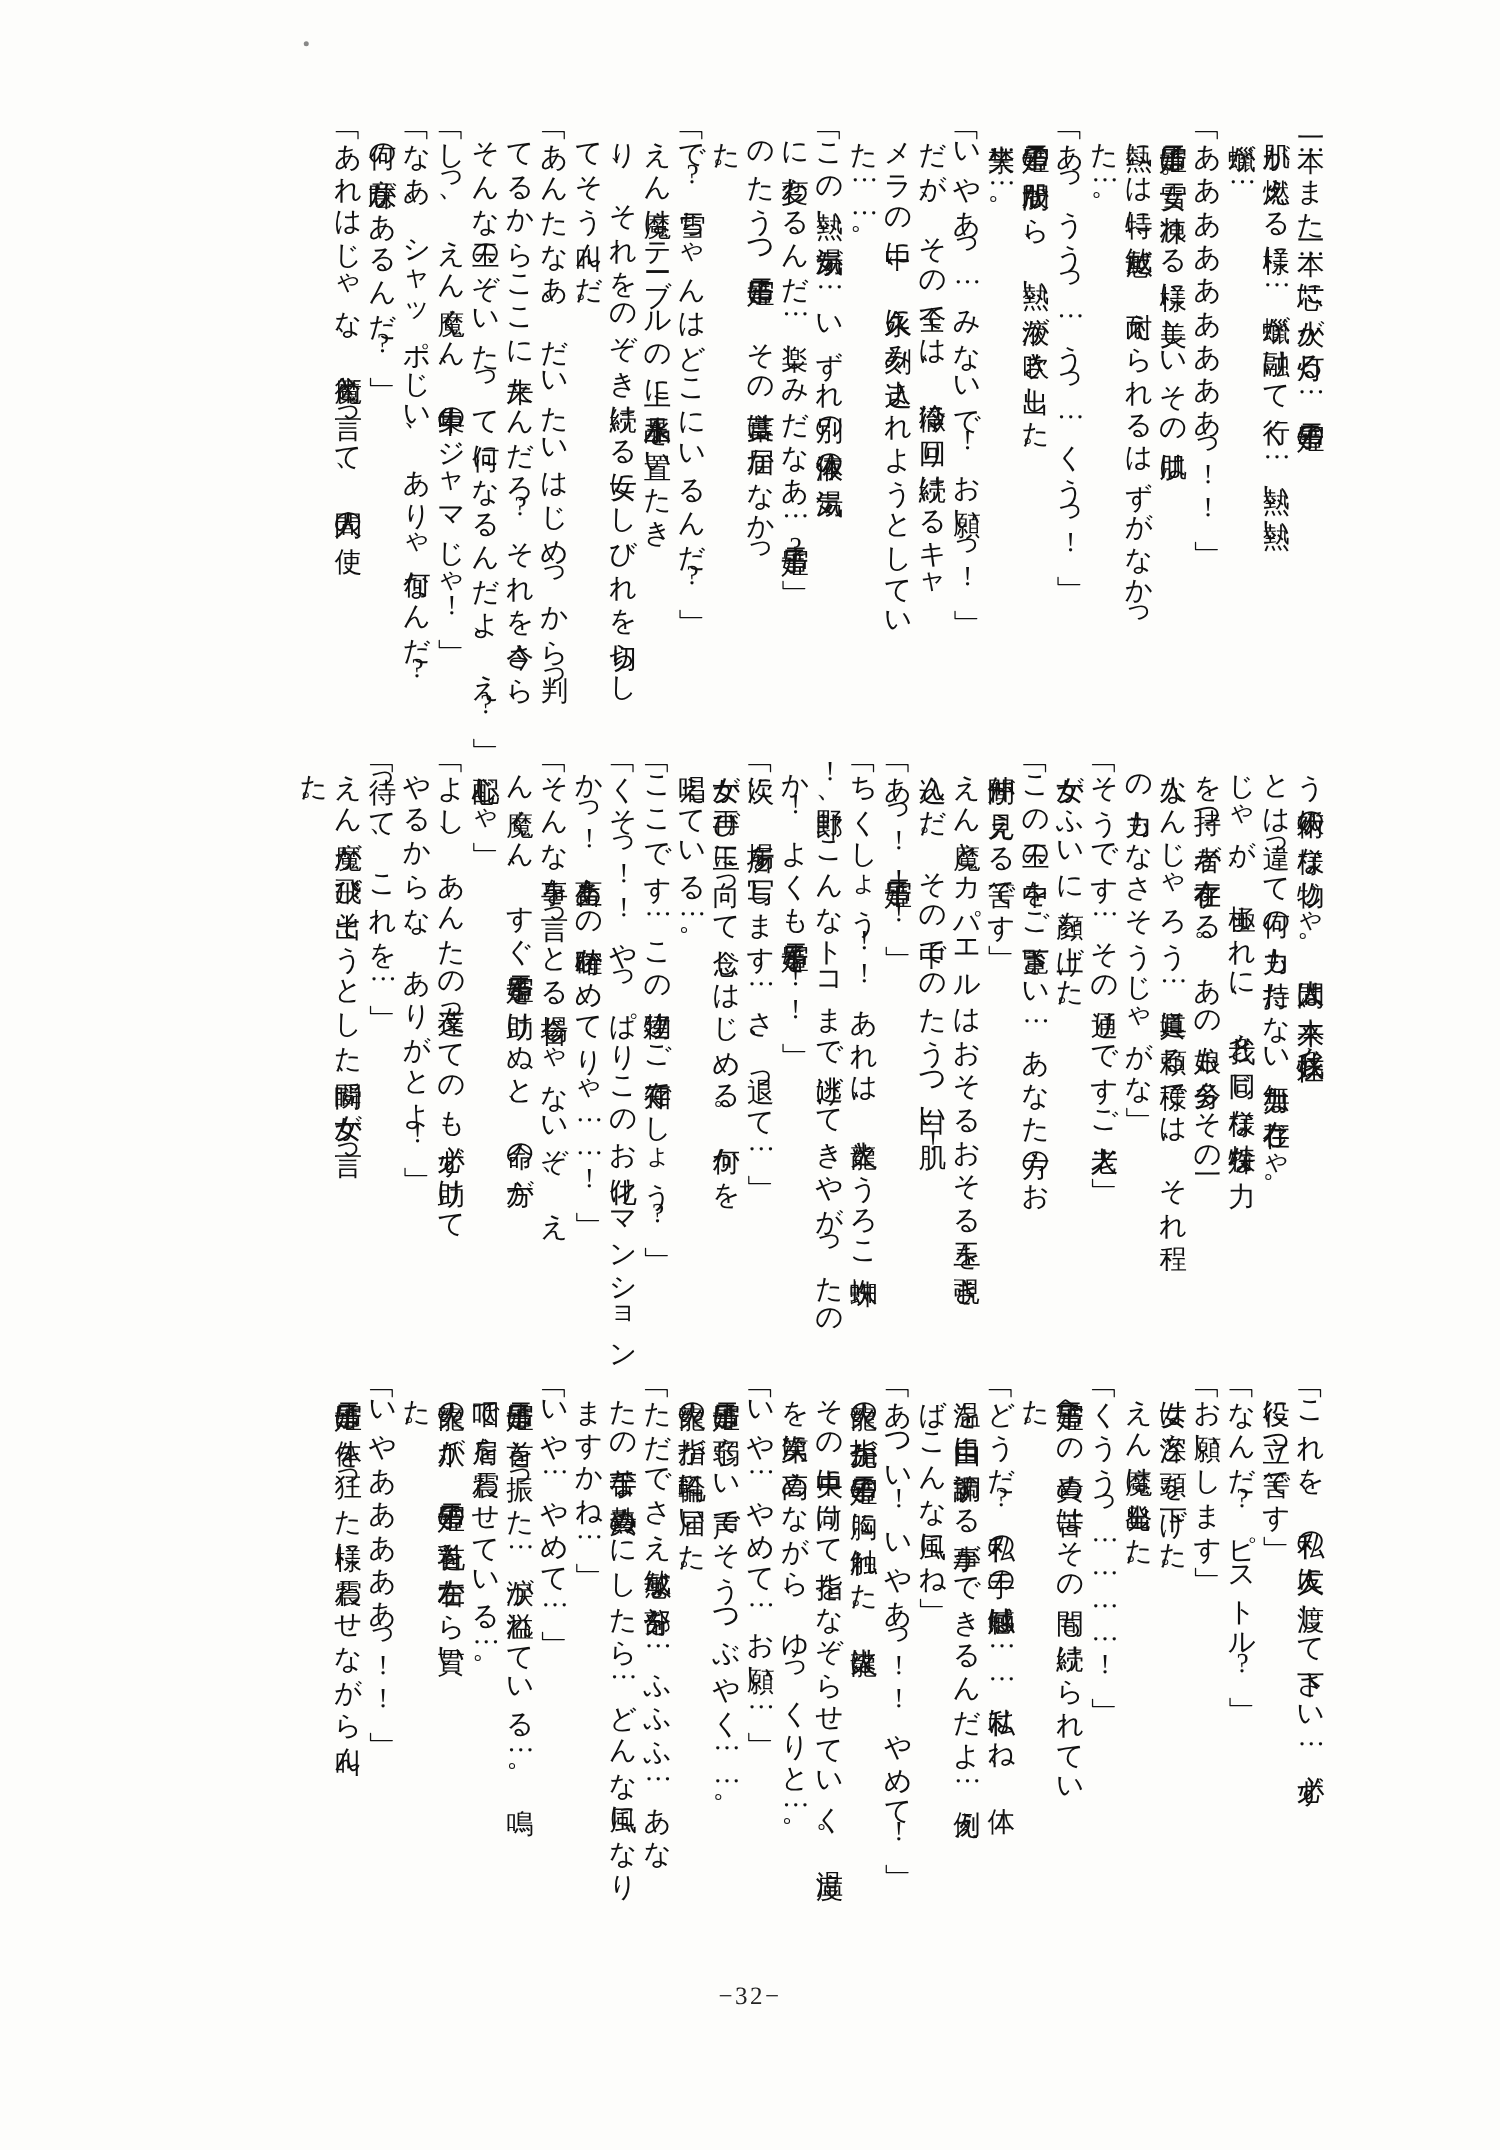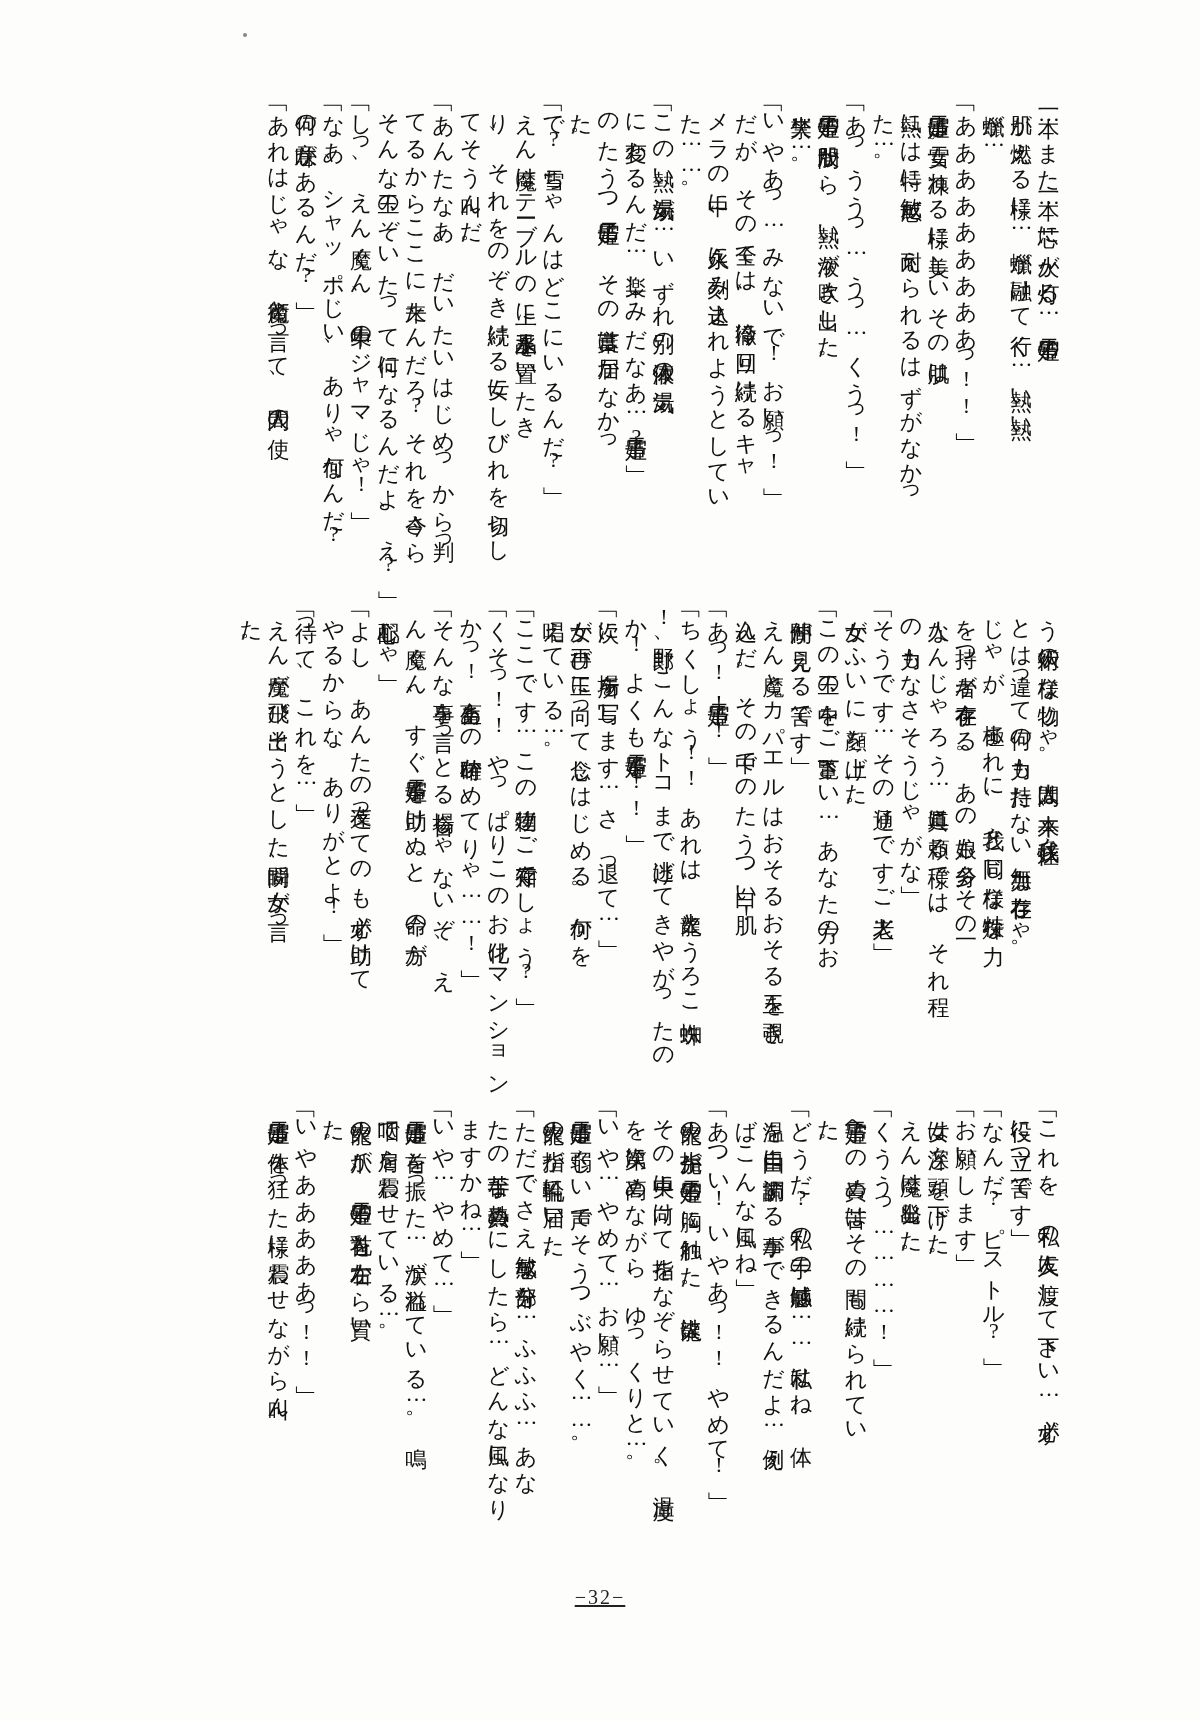--- a/index.html
+++ b/index.html
@@ -33,21 +33,20 @@
     white-space:nowrap;
     font-weight:500;
   }
   .page-number{
     position:absolute;
     top:1586px;left:0;right:0;
     text-align:center;
     font-size:20px;
     letter-spacing:2px;
     color:#222;
-    text-decoration:underline;
   }
   .speck{
     position:absolute;
     top:33px;left:243px;
     width:4px;height:4px;
     border-radius:50%;
     background:#555;
     opacity:.7;
   }
 </style>

